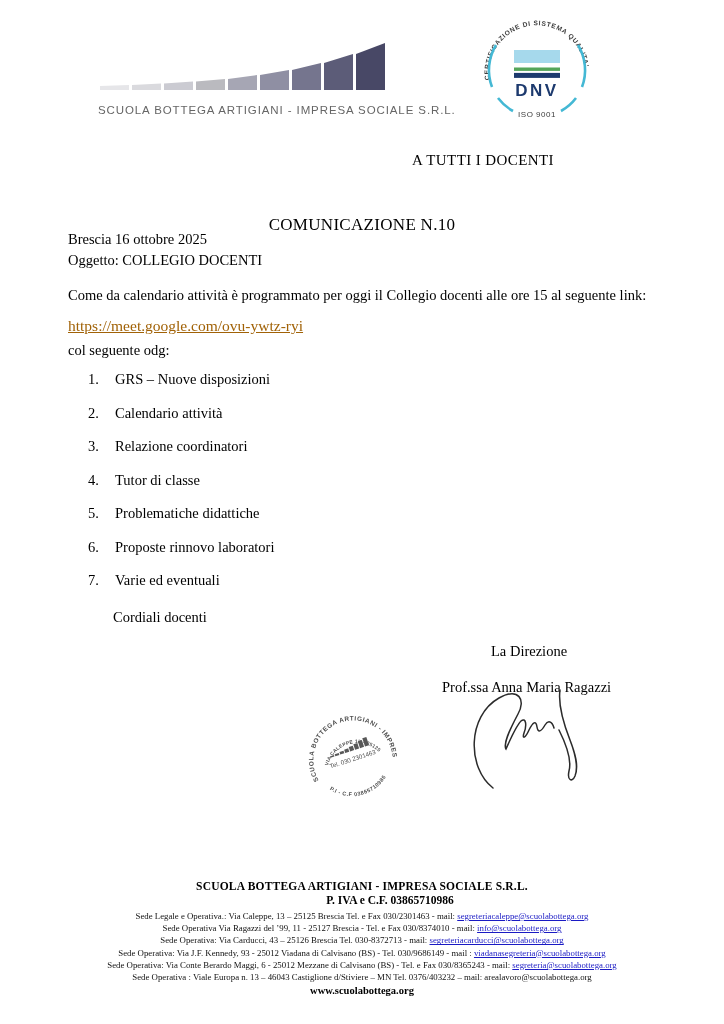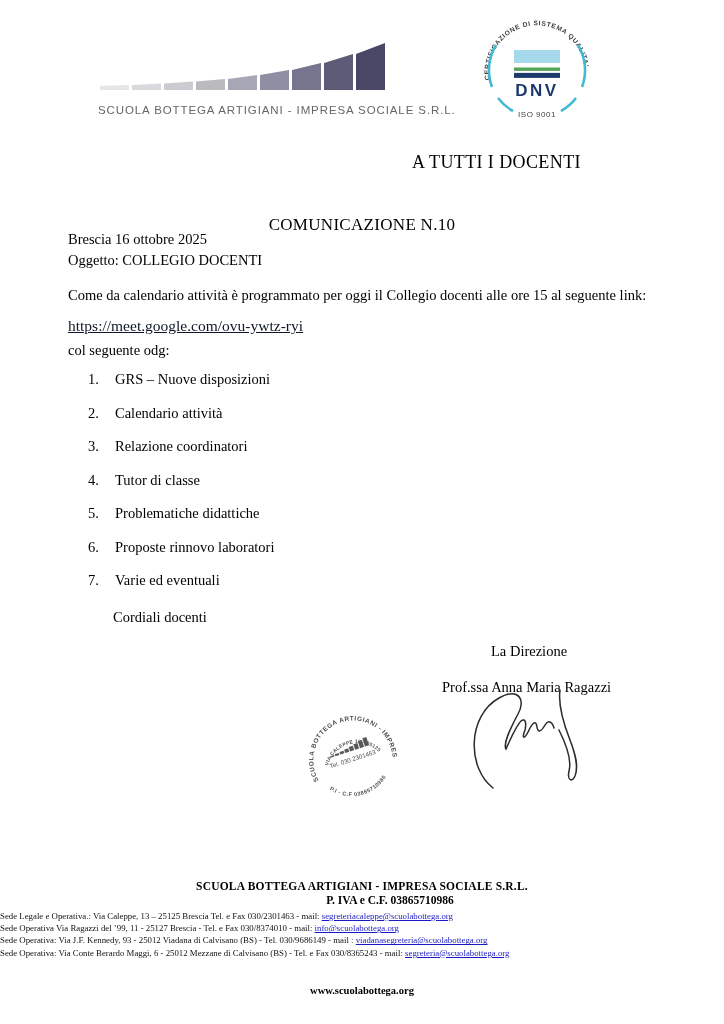--- a/index.html
+++ b/index.html
@@ -11,46 +11,46 @@
 
   
   .logo-wrap { left:98px; top:40px; width:295px; }
   .logo-caption {
     font-family:"Liberation Sans", sans-serif; font-size:11.5px; color:#666;
     letter-spacing:0.9px; margin-top:8px; text-align:center; white-space:nowrap;
   }
   .dnv-badge { left:477px; top:10px; width:120px; height:116px; }
 
   
-  .recipient { left:412px; top:152px; font-size:18px; letter-spacing:0.4px; }
+  .recipient { left:412px; top:152px; font-size:15px; letter-spacing:0.4px; }
   .date-line { left:68px; top:186px; font-size:14.5px;margin-top:45px; }
   .comm-title { left:0; top:215px; width:724px; text-align:center; font-size:17px; letter-spacing:0.3px; }
   .subject { left:68px; top:252px; font-size:14.5px; }
   .intro { left:68px; top:287px; width:595px; font-size:14.5px; }
   .meet-link {
-    left:68px; top:317px; font-size:15.5px; color:#0f172a;
+    left:68px; top:317px; font-size:15.5px; color:#a16207;
     text-decoration:underline; cursor:pointer;
   }
   .odg-intro { left:68px; top:342px; font-size:14.5px; }
 
   .agenda { left:88px; top:370px; width:420px; }
   .agenda-row { display:flex; margin-bottom:15.5px; font-size:14.5px; line-height:18px; }
   .agenda-num { width:27px; flex:0 0 27px; }
   .closing { left:113px; top:609px; font-size:14.5px; }
 
   .direction { left:491px; top:643px; font-size:14.5px; }
   .signer-name { left:442px; top:679px; font-size:14.5px; }
 
   .stamp { left:299px; top:694px; width:104px; height:120px; opacity:0.92; }
   .signature { left:463px; top:684px; width:130px; height:118px; }
 
   
   .footer-company { left:0; top:880px; width:724px; text-align:center; font-size:11.5px; font-weight:bold; letter-spacing:0.2px; }
   .footer-piva   { left:0; top:894px; width:724px; text-align:center; font-size:11.5px; font-weight:bold;padding-left:28px; }
-  .footer-offices { left:0; top:910px; width:724px; font-size:8.8px; line-height:12.2px; color:#111; }
+  .footer-offices { left:0; top:910px; width:724px; text-align:center; font-size:8.8px; line-height:12.2px; color:#111; }
   .office-email { color:#1a1ac4; text-decoration:underline; cursor:pointer; }
   .office-email.plain { color:#111; text-decoration:none; cursor:default; }
   .footer-site { left:0; top:985px; width:724px; text-align:center; font-size:10.5px;font-weight:bold; }
 
   svg text { font-family:"Liberation Sans", sans-serif; }
 </style>
 </head>
 <body>
 
 <div class="page">
@@ -167,19 +167,21 @@
       <path d="M 97,6 C 95,20 100,38 107,56 C 112,69 116,82 112,92 C 109,99 104,96 106,87 C 109,76 103,60 96,46"></path>
     </g>
   </svg>
 
   <div class="abs footer-company">SCUOLA BOTTEGA ARTIGIANI - IMPRESA SOCIALE S.R.L.</div>
   <div class="abs footer-piva">P. IVA e C.F. 03865710986</div>
 
   <div class="abs footer-offices">
     <div><span>Sede  Legale e Operativa.: Via Caleppe, 13 – 25125 Brescia Tel. e Fax  030/2301463   - mail: </span><a class="office-email">segreteriacaleppe@scuolabottega.org</a></div>
     <div><span>Sede  Operativa Via Ragazzi del ’99, 11 - 25127 Brescia - Tel. e Fax 030/8374010 -  mail: </span><a class="office-email">info@scuolabottega.org</a></div>
+    <div><span>Sede  Operativa: Via Carducci, 43 – 25126 Brescia Tel. 030-8372713  - mail: </span><a class="office-email">segreteriacarducci@scuolabottega.org</a></div>
     <div><span>Sede  Operativa: Via J.F. Kennedy, 93 - 25012 Viadana di Calvisano (BS) - Tel. 030/9686149 - mail : </span><a class="office-email">viadanasegreteria@scuolabottega.org</a></div>
     <div><span>Sede  Operativa: Via Conte Berardo Maggi, 6 - 25012 Mezzane di Calvisano (BS) - Tel. e Fax 030/8365243 - mail: </span><a class="office-email">segreteria@scuolabottega.org</a></div>
+    <div><span>Sede Operativa : Viale Europa n. 13 – 46043 Castiglione d/Stiviere – MN Tel. 0376/403232 – mail: </span><a class="office-email plain">arealavoro@scuolabottega.org</a></div>
   </div>
 
   <div class="abs footer-site">www.scuolabottega.org</div>
 
 </div>
 
 </body></html>

